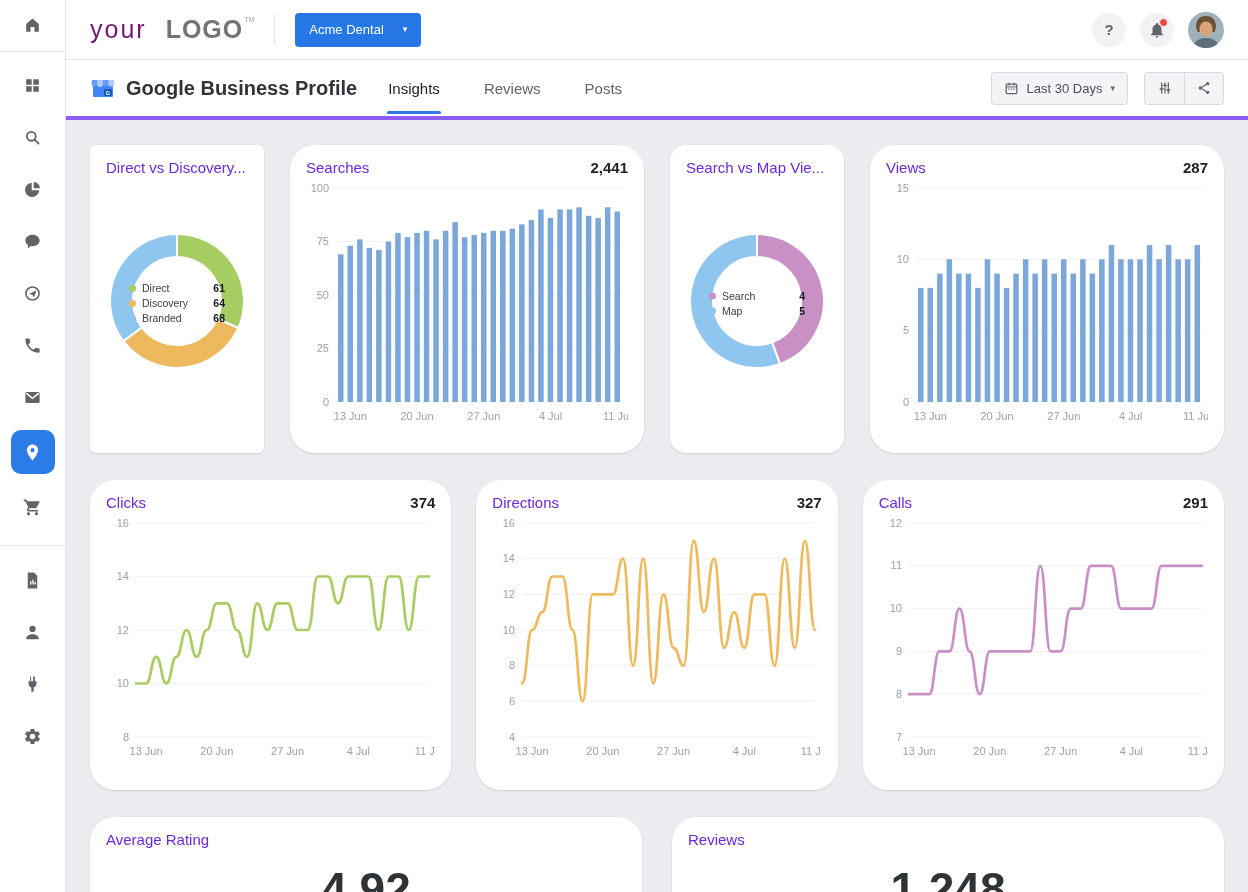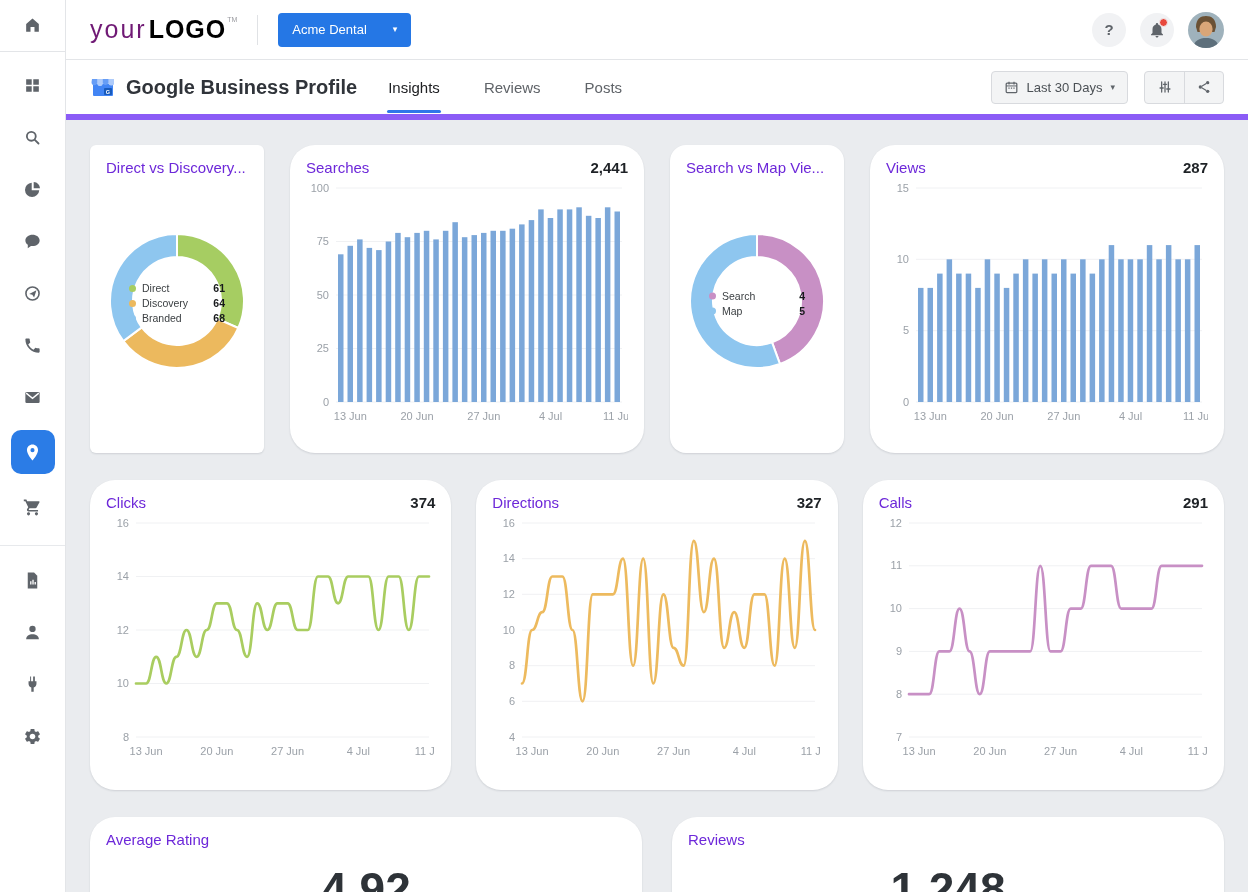--- a/index.html
+++ b/index.html
@@ -17,38 +17,38 @@
   .nav-item.active { height:58px; }
   .active-pill { width:44px; height:44px; background:#2b7ce6; border-radius:10px;
                  display:flex; align-items:center; justify-content:center; }
   .nav-divider { border-top:1px solid #e7e9ec; margin:12px 0 8px; }
 
   
   .topbar { margin-left:66px; height:60px; background:#fff; border-bottom:1px solid #e3e5e8;
             display:flex; align-items:center; padding:0 24px; }
   .logo { display:flex; align-items:flex-start; line-height:1; user-select:none; }
   .logo-your { font-size:25px; color:#701a75; letter-spacing:2px; }
-  .logo-main { font-size:25px; font-weight:800; color:#000000; letter-spacing:1px; margin-left:2px; }
+  .logo-main { font-size:25px; font-weight:800; color:#737373; letter-spacing:1px; margin-left:19px; }
   .logo-tm { font-size:7px; color:#9a9ba0; margin-left:1px; margin-top:-1px; }
   .top-divider { width:1px; height:30px; background:#e0e2e5; margin:0 20px; }
   .acme-btn { background:#2577e5; color:#fff; border:none; border-radius:4px; height:32px;
-              padding:17px 14px; font-size:13px; display:flex; align-items:center; gap:26px; cursor:pointer;
+              padding:17px 14px; font-size:13px; display:flex; align-items:center; gap:19px; cursor:pointer;
               font-family:inherit; }
   .caret { font-size:9px; line-height:1; }
   .top-right { margin-left:auto; display:flex; align-items:center; gap:14px; }
   .circle-btn { width:34px; height:34px; border-radius:50%; background:#f1f2f4; border:none;
                 display:flex; align-items:center; justify-content:center; position:relative;
                 cursor:pointer; font-family:inherit; }
   .help-q { font-size:15px; font-weight:bold; color:#5f646a; }
   .bell-dot { position:absolute; top:5px; right:6px; width:9px; height:9px; border-radius:50%;
               background:#e8483c; border:1.5px solid #f1f2f4; }
   .avatar { width:36px; height:36px; border-radius:50%; overflow:hidden; cursor:pointer; }
 
   
-  .page-header { margin-left:66px; height:60px; background:#fff; border-bottom:6px solid #8b5cf6;
+  .page-header { margin-left:66px; height:60px; background:#fff; border-bottom:4px solid #8b5cf6;
                  display:flex; align-items:center; padding:0 24px; }
   .gbp-icon { width:26px; height:24px; }
   .page-title { font-size:20px; font-weight:bold; color:#30343a; margin-left:10px; white-space:nowrap; }
   .tabs { display:flex; margin-left:30px; height:60px; }
   .tab { font-size:15px; color:#5f6368; padding:0 1px; margin-right:42px; display:flex;
          align-items:center; position:relative; cursor:pointer; }
   .tab.active { color:#202124; }
   .tab.active::after { content:""; position:absolute; left:0; right:0; bottom:4px; height:3px;
                        background:#2f76e8; border-radius:2px; }
   .hdr-right { margin-left:auto; display:flex; align-items:center; }

